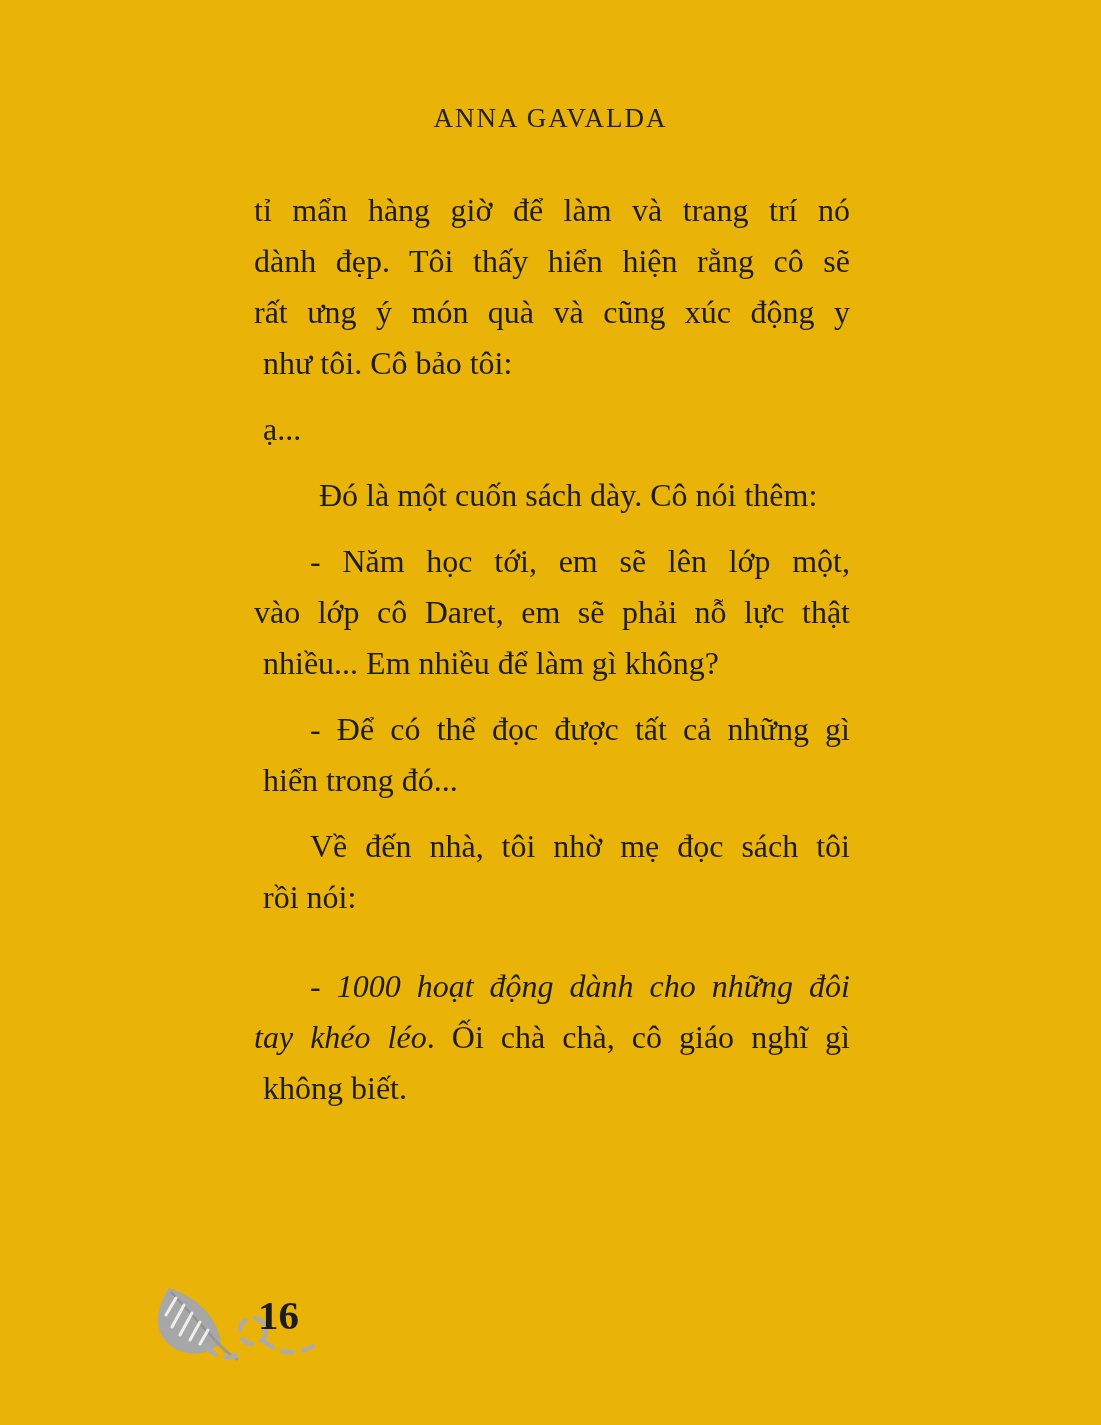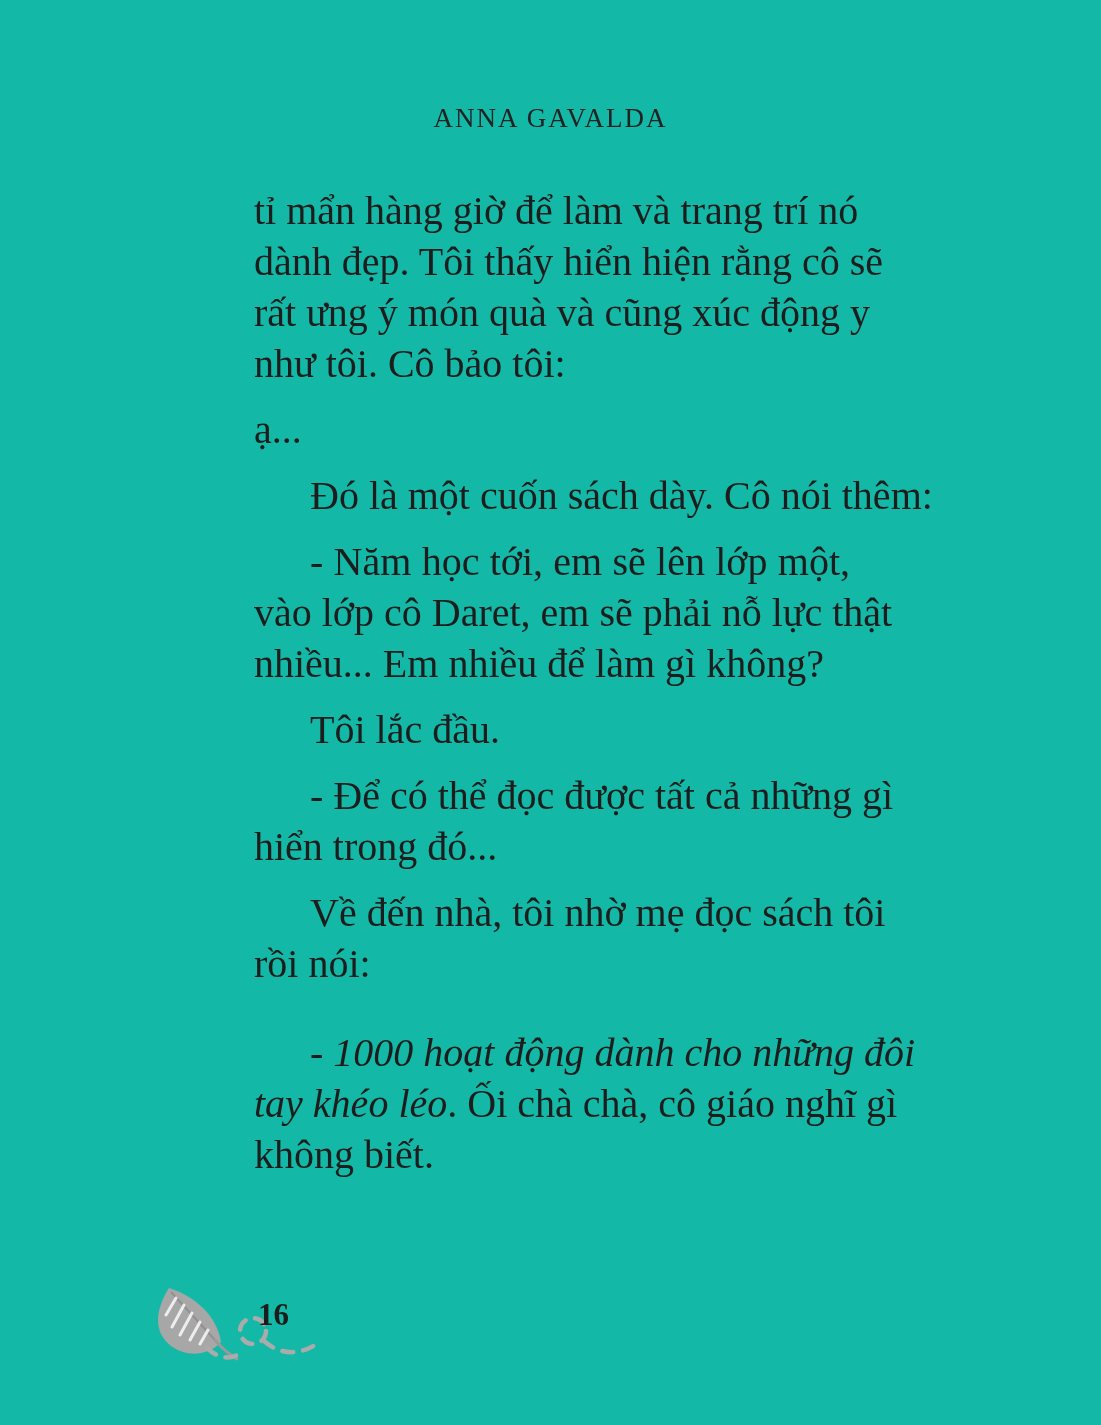--- a/index.html
+++ b/index.html
@@ -6,71 +6,72 @@
     --text-color:#1d1d1d;
     --leaf-color:#a7a7a7;
     --dash-color:#ababab;
   }
   *{box-sizing:border-box;}
   html,body{margin:0;padding:0;background:#ffffff;}
   .page{
     position:relative;
     width:1101px;
     height:1425px;
-    background:#14b8a6;
+    background:#eab308;
     font-family:"Liberation Serif","DejaVu Serif",serif;
     color:var(--text-color);
     overflow:hidden;
   }
   .running-header{
     position:absolute;
     top:103px;
     left:0;
     width:100%;
     text-align:center;
     font-size:27px;
     letter-spacing:2px;
     color:#222222;
   }
   .body-text{
     position:absolute;
     top:185px;
     left:254px;
     width:596px;
-    font-size:40px;
+    font-size:32px;
     line-height:51px;
   }
   .paragraph{margin:0 0 0 0;}
   .paragraph + .paragraph{margin-top:15px;}
   .paragraph.extra-gap{margin-top:38px;}
   .line{
     text-align:justify;
     text-align-last:justify;
     white-space:nowrap;
   }
   .line.last{
     text-align-last:left;
+    margin-left:9px;
   }
   .line.first-indent{
     text-indent:56px;
   }
   .line em{}
   .footer{
     position:absolute;
     left:145px;
     top:1282px;
     width:260px;
     height:95px;
   }
   .footer svg{position:absolute;left:0;top:0;}
   .page-number{
     position:absolute;
     left:113px;
     top:16px;
-    font-size:31px;
+    font-size:41px;
     font-weight:700;
     color:#1c1c1c;
     line-height:34px;
   }
 </style>
 </head>
 <body>
 
 <div class="page">
 
@@ -86,23 +87,20 @@
       <div class="paragraph">
         <div class="line last"><span>ạ...</span></div>
       </div>
       <div class="paragraph">
         <div class="line last first-indent"><span>Đó là một cuốn sách dày. Cô nói thêm:</span></div>
       </div>
       <div class="paragraph">
         <div class="line first-indent"><span>- Năm học tới, em sẽ lên lớp một,</span></div>
         <div class="line"><span>vào lớp cô Daret, em sẽ phải nỗ lực thật</span></div>
         <div class="line last"><span>nhiều... Em nhiều để làm gì không?</span></div>
-      </div>
-      <div class="paragraph">
-        <div class="line last first-indent"><span>Tôi lắc đầu.</span></div>
       </div>
       <div class="paragraph">
         <div class="line first-indent"><span>- Để có thể đọc được tất cả những gì</span></div>
         <div class="line last"><span>hiển trong đó...</span></div>
       </div>
       <div class="paragraph">
         <div class="line first-indent"><span>Về đến nhà, tôi nhờ mẹ đọc sách tôi</span></div>
         <div class="line last"><span>rồi nói:</span></div>
       </div>
       <div class="paragraph extra-gap">

